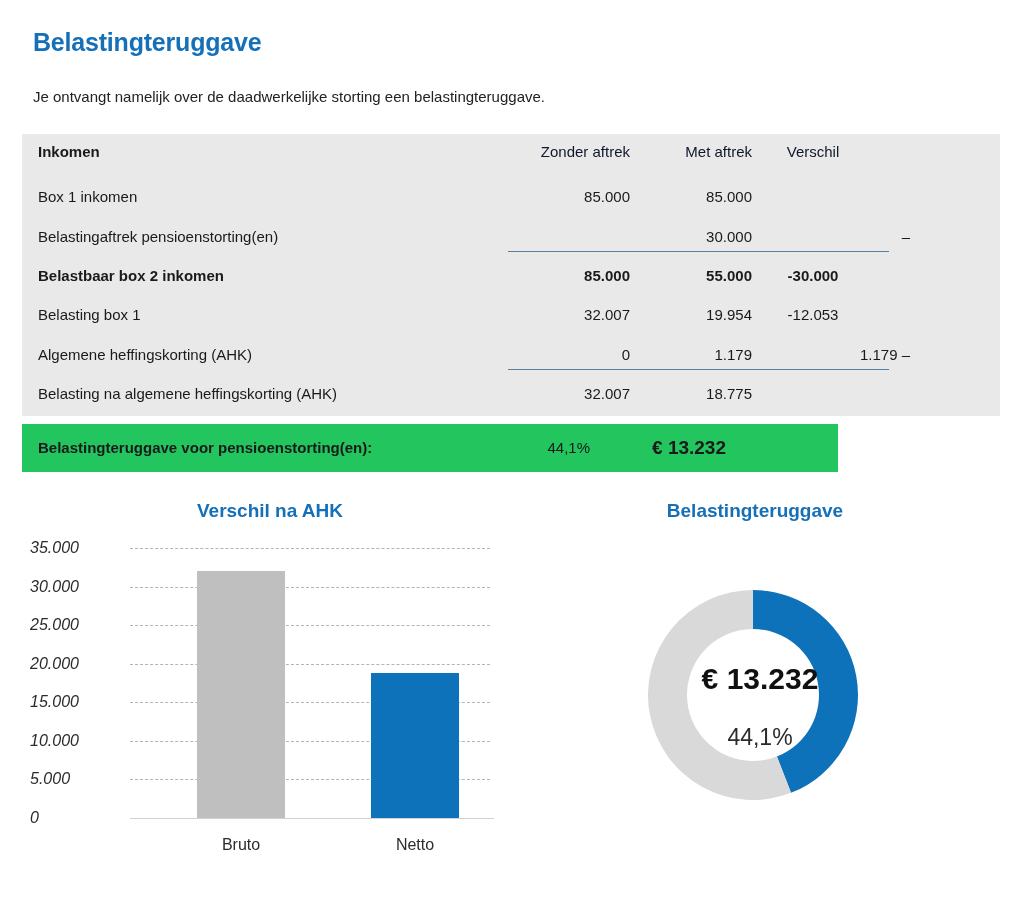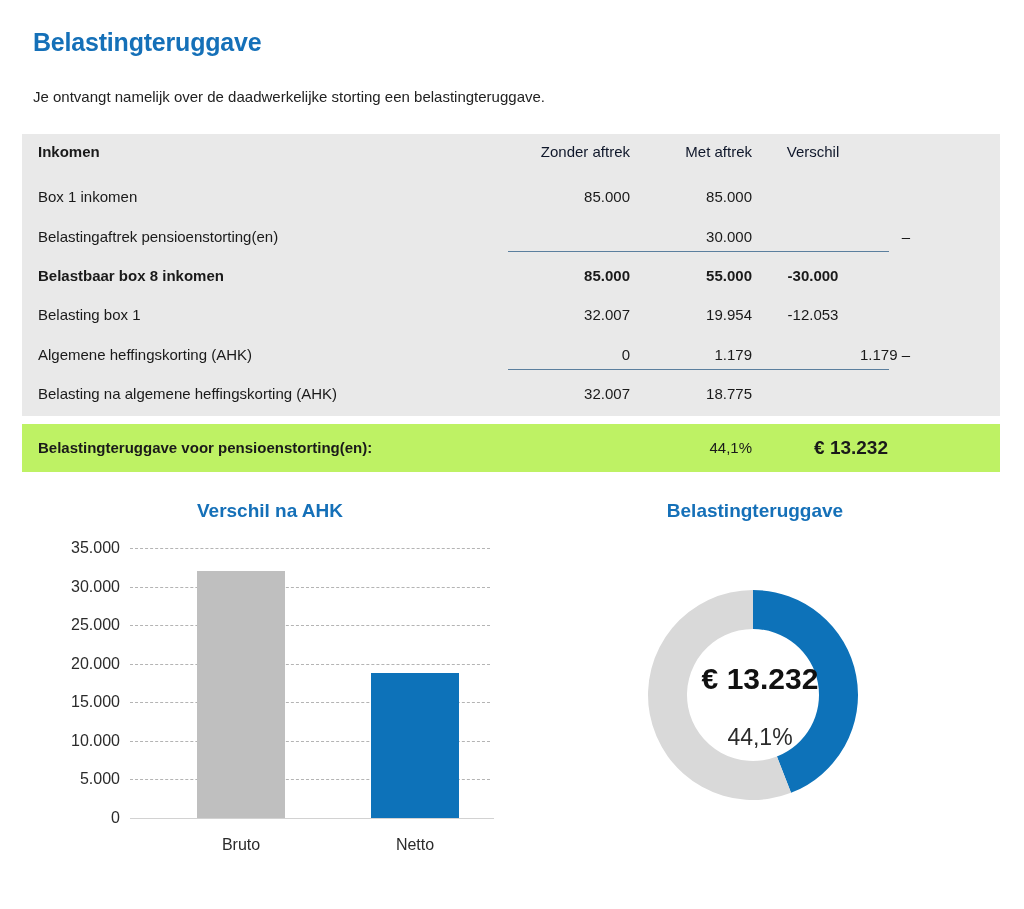--- a/index.html
+++ b/index.html
@@ -80,23 +80,23 @@
     width: 381px;
     height: 1px;
     background: #5b7f9e;
   }
 
   
   #summary-band {
     position: absolute;
     left: 22px;
     top: 424px;
-    width: 978px;
+    width: 816px;
     height: 48px;
-    background: #bef264;
+    background: #22c55e;
   }
   #summary-label {
     position: absolute;
     left: 16px;
     top: 0;
     height: 48px;
     line-height: 48px;
     font-size: 15px;
     font-weight: bold;
   }
@@ -145,24 +145,25 @@
     position: absolute;
     left: 580px;
     top: 536px;
     width: 360px;
     height: 330px;
   }
   .ytick {
     position: absolute;
     right: 0;
     width: 90px;
-    text-align: right;
+    text-align: left;
     font-size: 16px;
     color: #2b2b2b;
     transform: translateY(-50%);
+    font-style: italic;
   }
   .gridline {
     position: absolute;
     left: 110px;
     width: 360px;
     height: 0;
     border-top: 1px dashed #b4b4b4;
   }
   .axisline {
     position: absolute;
@@ -222,21 +223,21 @@
   <div class="trow" style="top:85px;">
     <div class="tlabel">Belastingaftrek pensioenstorting(en)</div>
     <div class="tnum col-a"></div>
     <div class="tnum col-b">30.000</div>
     <div class="tnum col-c-dash">–</div>
   </div>
 
   <div class="rule" style="top:117px;"></div>
 
   <div class="trow bold" style="top:124px;">
-    <div class="tlabel">Belastbaar box 8 inkomen</div>
+    <div class="tlabel">Belastbaar box 2 inkomen</div>
     <div class="tnum col-a">85.000</div>
     <div class="tnum col-b">55.000</div>
     <div class="tnum col-c">-30.000</div>
   </div>
 
   <div class="trow" style="top:163px;">
     <div class="tlabel">Belasting box 1</div>
     <div class="tnum col-a">32.007</div>
     <div class="tnum col-b">19.954</div>
     <div class="tnum col-c">-12.053</div>

